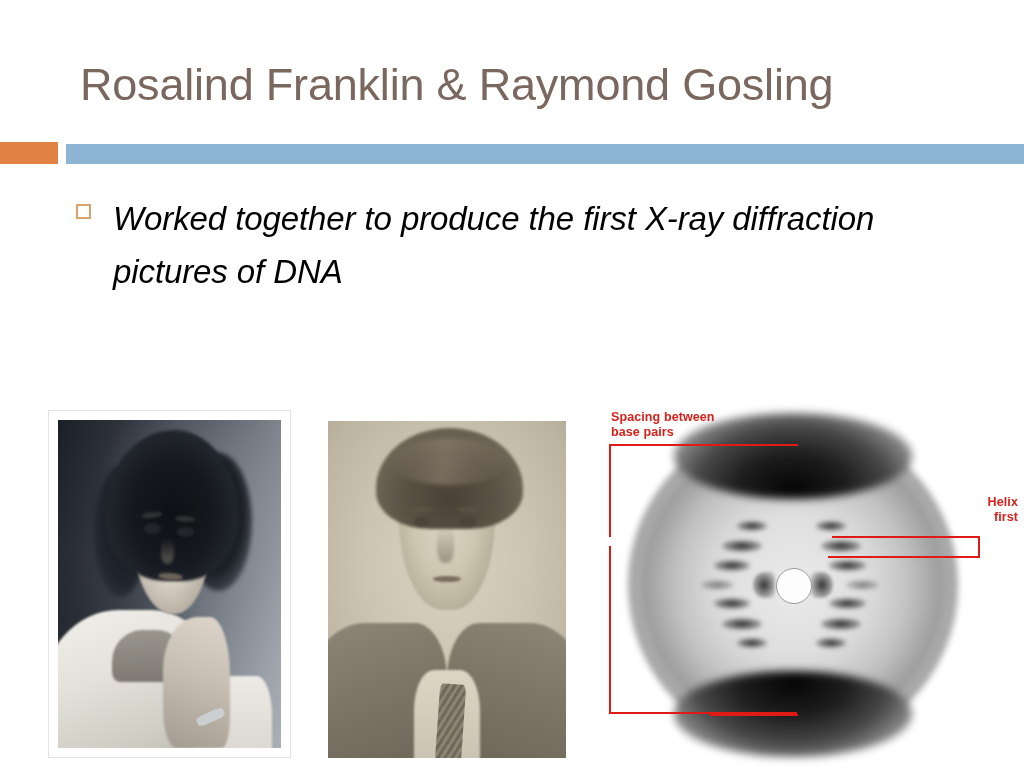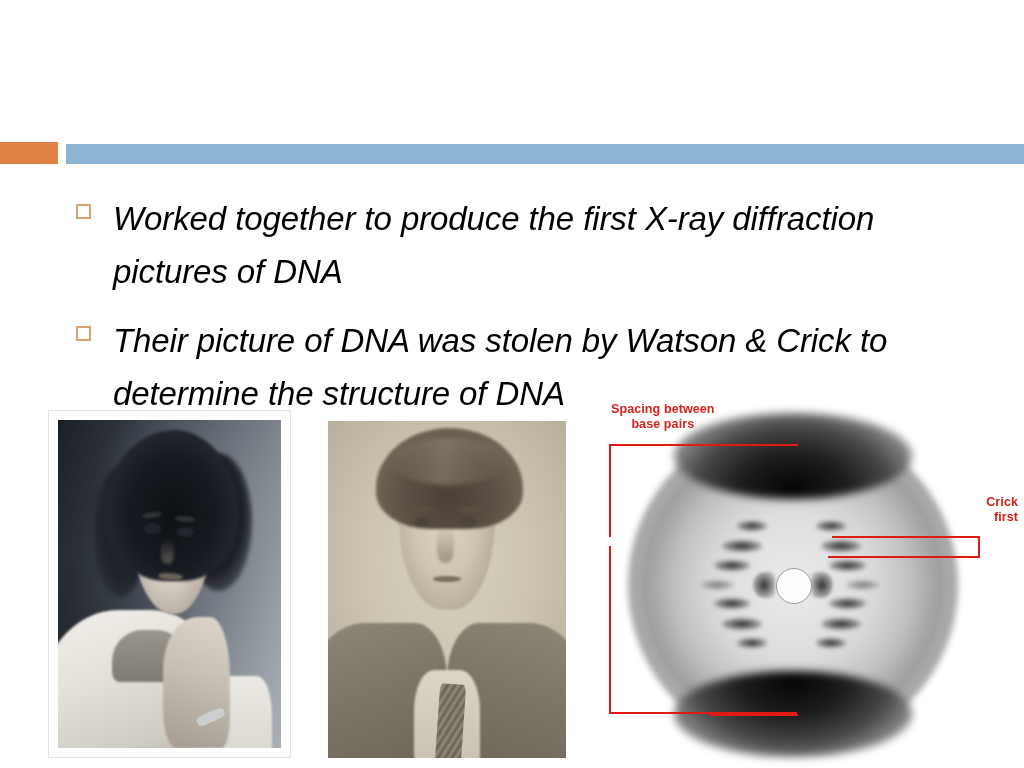--- a/index.html
+++ b/index.html
@@ -434,43 +434,40 @@
 
   .xr-label {
     position: absolute;
     color: #d8211c;
     font-size: 12.5px;
     line-height: 15px;
     font-weight: bold;
     letter-spacing: 0.1px;
     z-index: 7;
   }
-  .xr-label-spacing { left: 11px;  top: 8px;  text-align: center; }
+  .xr-label-spacing { left: 11px;  top: 16px;  text-align: left; }
   .xr-label-helix   { right: 6px;  top: 101px; text-align: right; width: 64px; }
 </style>
 </head>
 <body>
 
 <div class="slide">
 
+  <div class="slide-title">Rosalind Franklin &amp; Raymond Gosling</div>
 
   <div class="divider-orange"></div>
   <div class="divider-blue"></div>
 
   <div class="bullets">
 
     <div class="bullet-row">
       <div class="bullet-marker"></div>
       <div class="bullet-text">Worked together to produce the first X-ray diffraction pictures of DNA</div>
     </div>
 
-    <div class="bullet-row">
-      <div class="bullet-marker"></div>
-      <div class="bullet-text">Their picture of DNA was stolen by Watson &amp; Crick to determine the structure of DNA</div>
-    </div>
 
   </div>
 
   <div class="photo-franklin">
     <div class="photo-franklin-inner">
       <div class="pf-bg"></div>
       <div class="pf-bg2"></div>
       <div class="pf-blouse"></div>
       <div class="pf-sleeve"></div>
       <div class="pf-hair-l"></div>
@@ -551,21 +548,21 @@
     <div class="ann ann-v" style="left:9px;  top:50px;  height:93px;"></div>
 
     <div class="ann ann-v" style="left:9px;  top:152px; height:167px;"></div>
 
     <div class="ann ann-h" style="left:9px;  top:318px; width:188px;"></div>
 
     <div class="ann ann-h" style="left:110px; top:50px;  width:88px;"></div>
     <div class="ann ann-h" style="left:110px; top:320px; width:88px;"></div>
 
     <div class="xr-label xr-label-helix">
-      <div>Crick</div>
+      <div>Helix</div>
       <div>first</div>
     </div>
     <div class="ann ann-h" style="left:232px; top:142px; width:148px;"></div>
     <div class="ann ann-h" style="left:228px; top:162px; width:152px;"></div>
     <div class="ann ann-v" style="left:378px; top:142px; height:22px;"></div>
 
   </div>
 
 </div>
 

